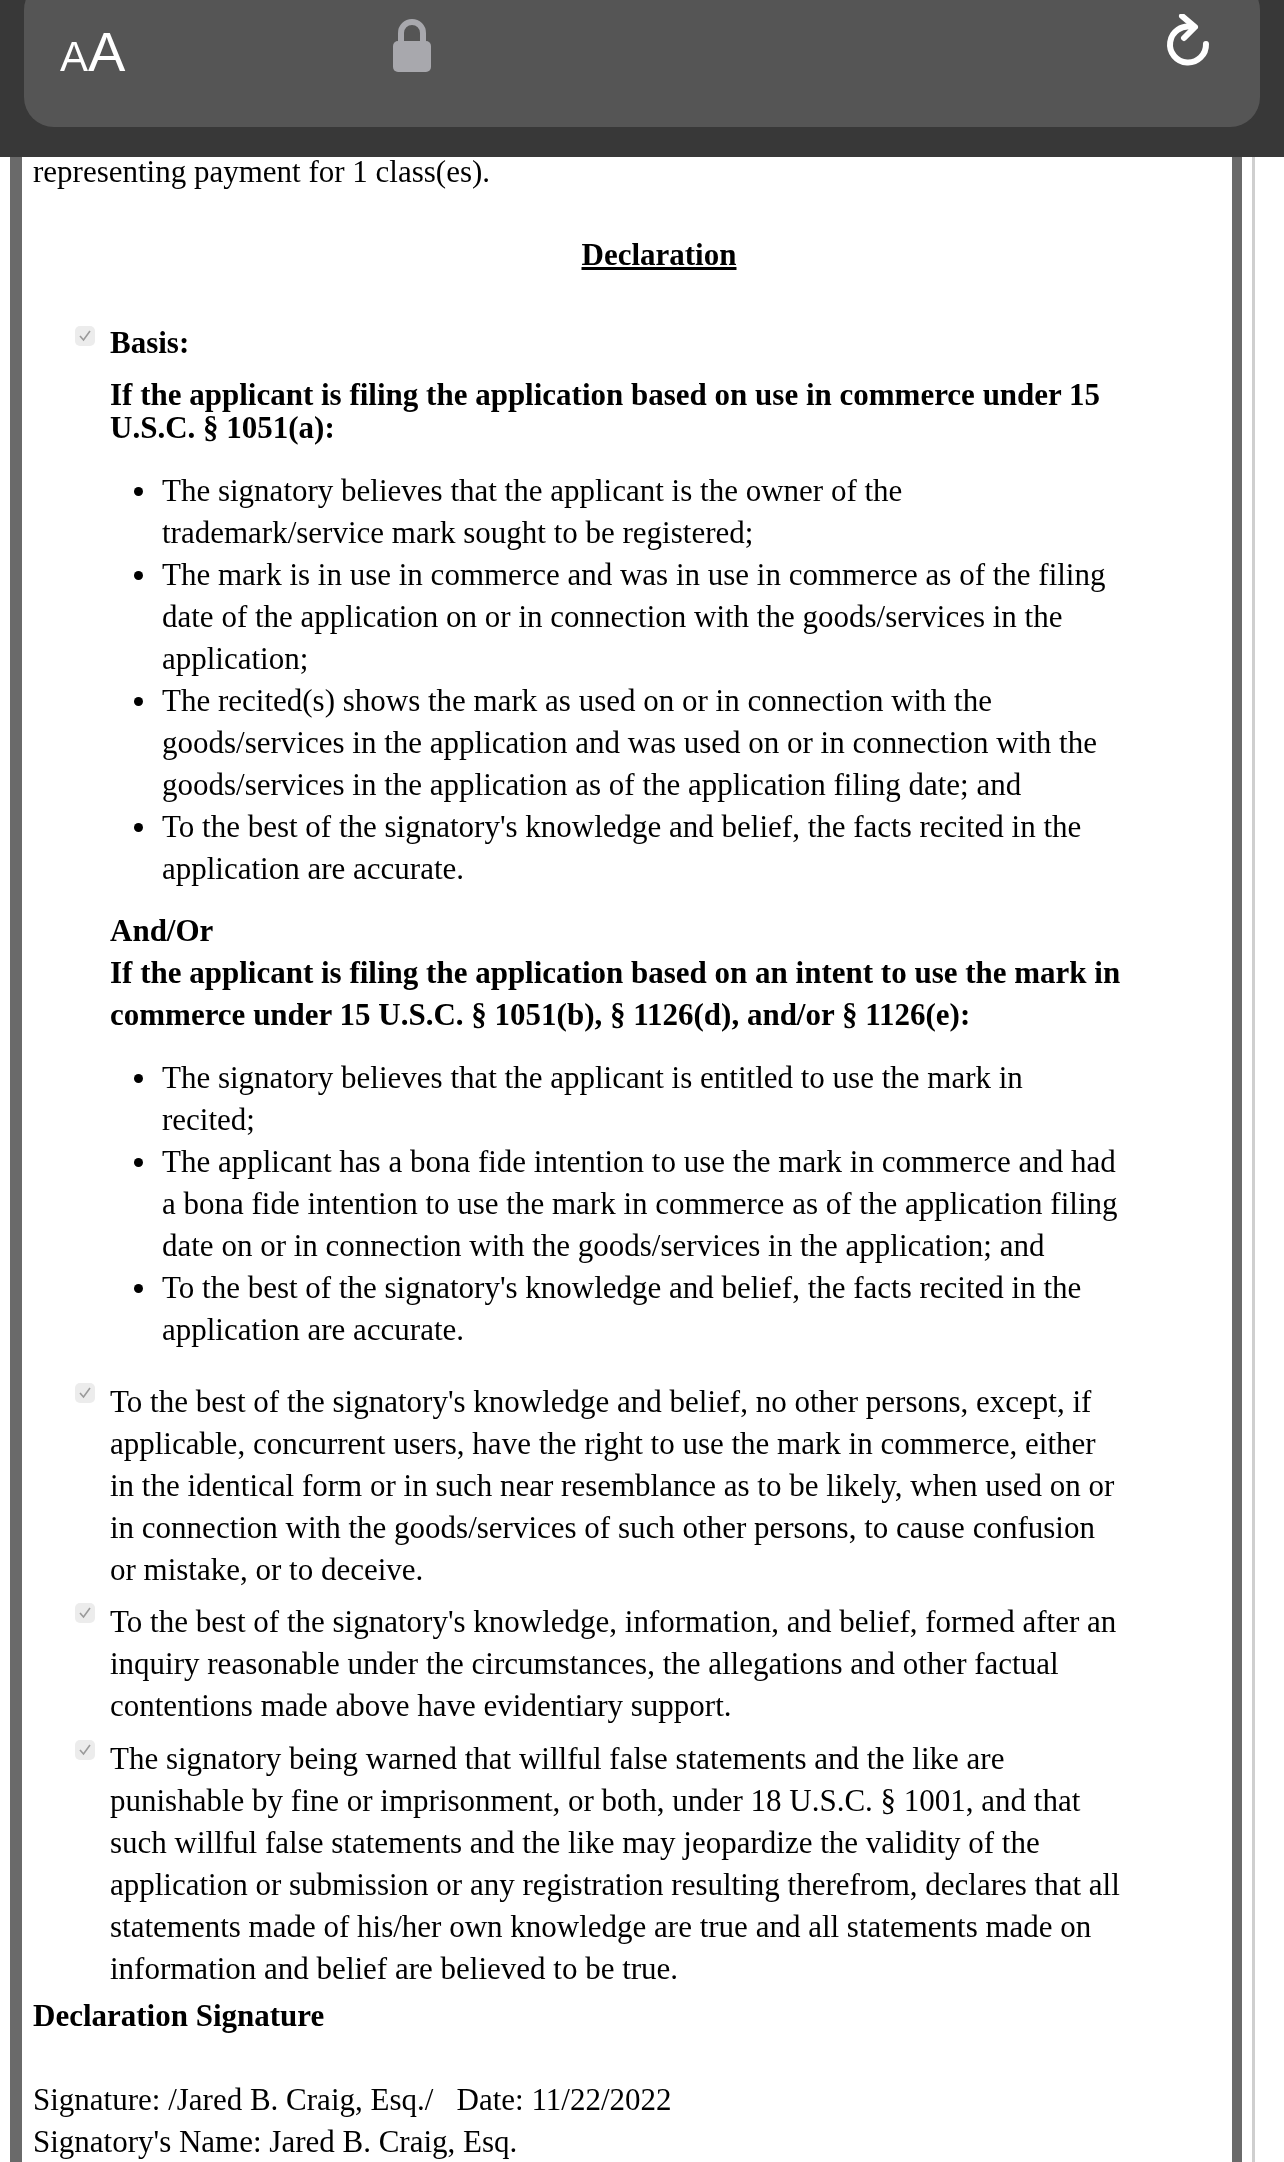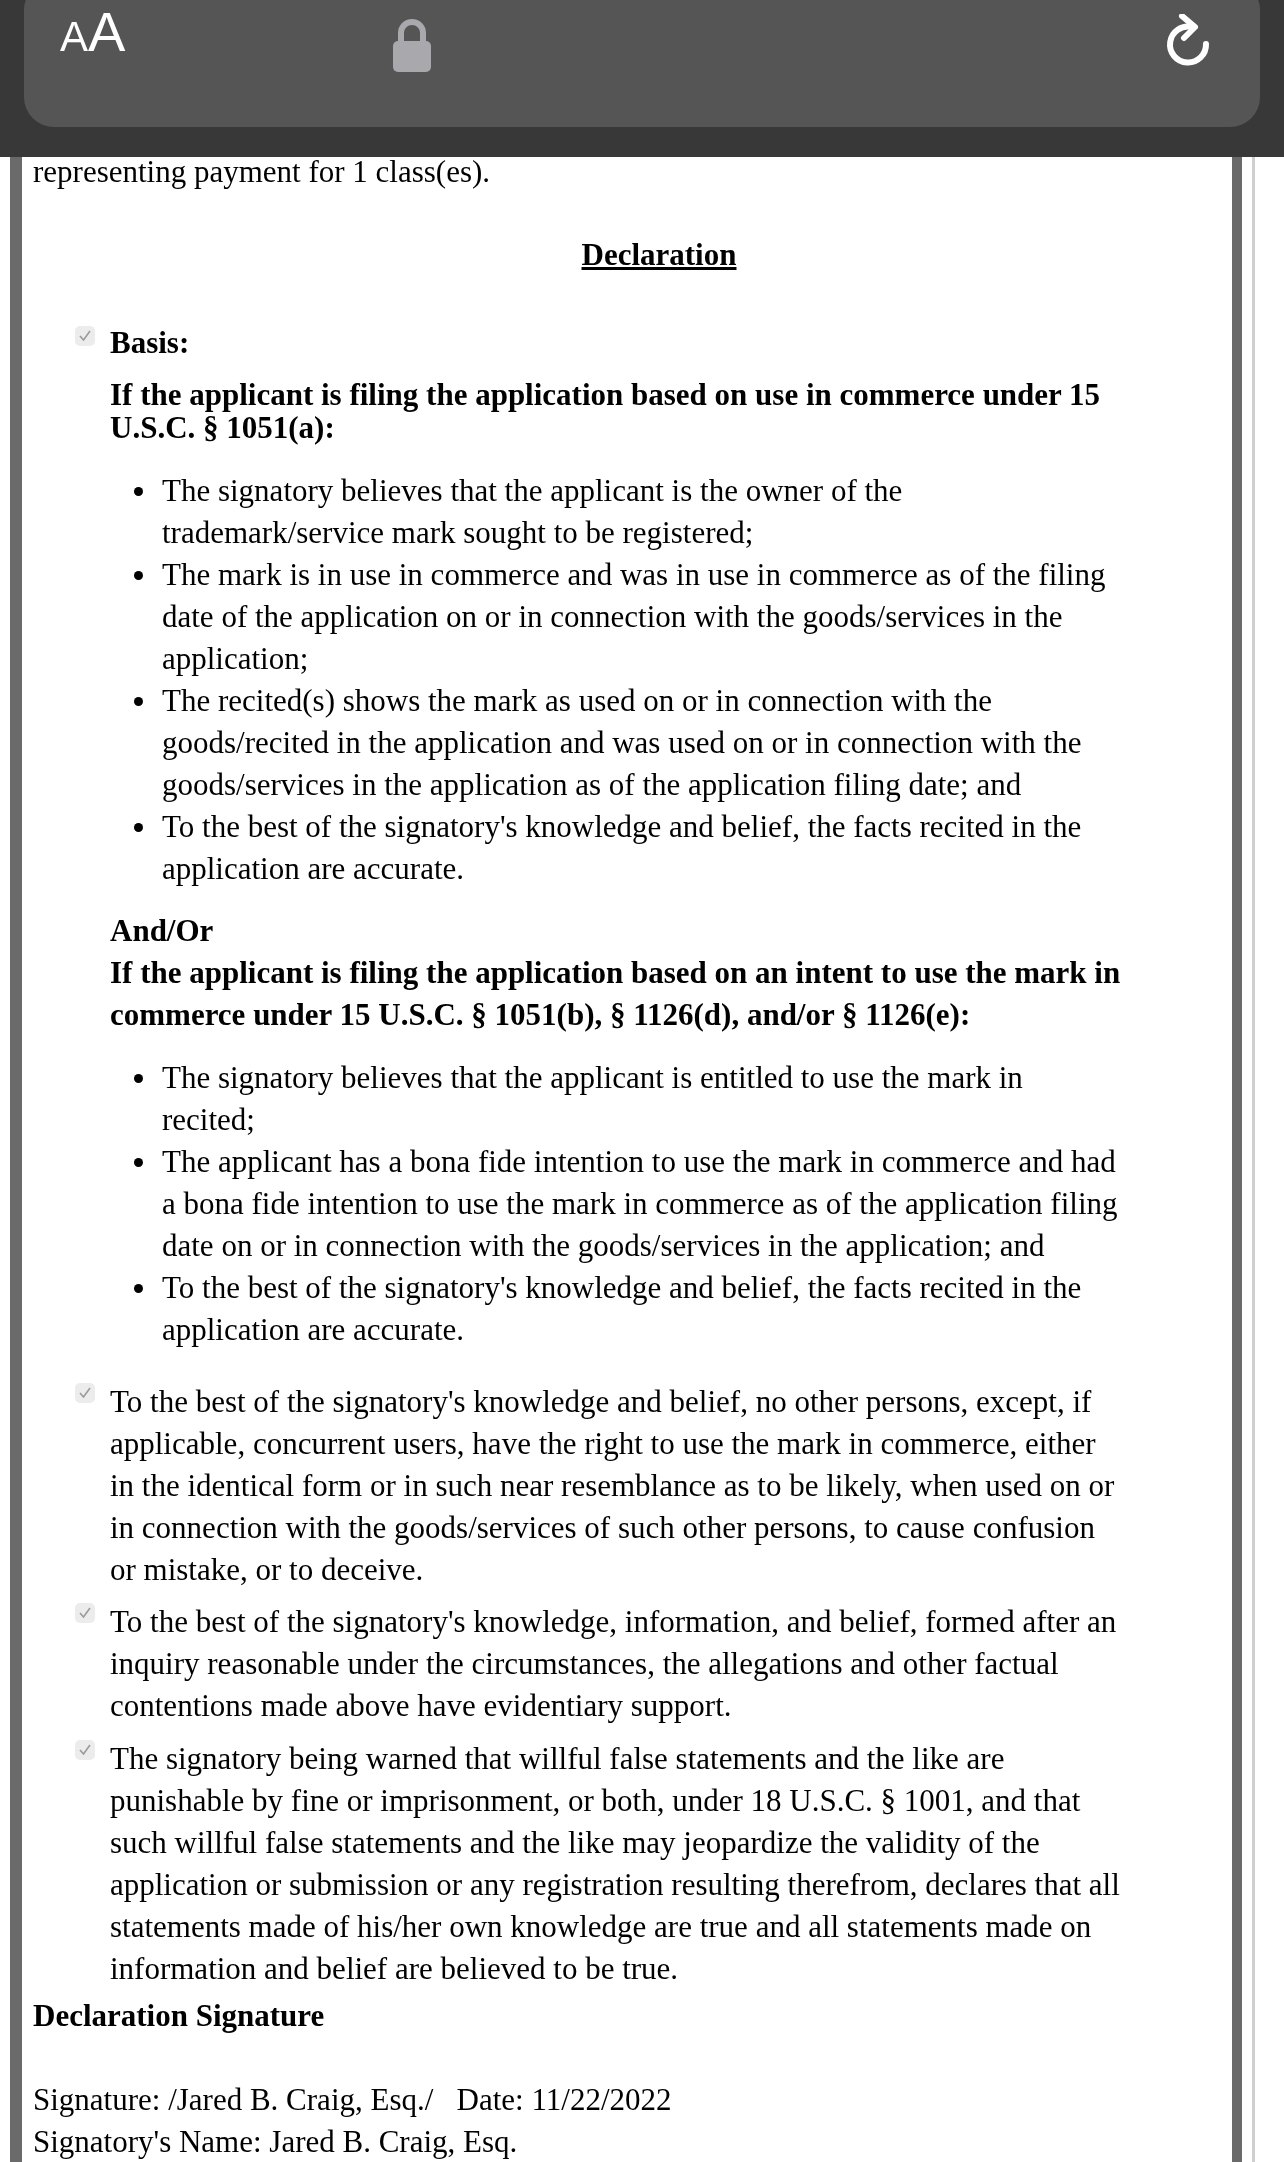--- a/index.html
+++ b/index.html
@@ -1,19 +1,19 @@
 <!DOCTYPE html>
 <html><head>
 <meta charset="utf-8">
 <style>
   html, body { margin:0; padding:0; }
   body { width:1284px; height:2162px; overflow:hidden; background:#ffffff; position:relative; font-family:"Liberation Serif", serif; color:#000; }
   .topbar { position:absolute; left:0; top:0; width:1284px; height:157px; background:#383838; z-index:5; }
   .urlbox { position:absolute; left:24px; top:-20px; width:1236px; height:147px; background:#555555; border-radius:30px; }
-  .aa { position:absolute; left:60px; top:4px; color:#fff; font-family:"Liberation Sans", sans-serif; font-size:56px; line-height:56px; }
+  .aa { position:absolute; left:60px; top:24px; color:#fff; font-family:"Liberation Sans", sans-serif; font-size:56px; line-height:56px; }
   .aa .small { font-size:42px; }
   .lock { position:absolute; left:392px; top:18px; width:40px; height:54px; }
   .url { position:absolute; left:455px; top:10px; color:#fff; font-family:"Liberation Sans", sans-serif; font-size:66px; line-height:78px; }
   .reload { position:absolute; left:1160px; top:14px; width:60px; height:64px; }
   .page { position:absolute; left:10px; top:157px; width:1232px; height:2005px; border-left:12px solid #6a6a6a; border-right:10px solid #6a6a6a; box-sizing:border-box; background:#fff; }
   .edge { position:absolute; left:1252px; top:157px; width:3px; height:2005px; background:#cfcfcf; }
   .content { position:absolute; left:22px; top:0; width:1210px; font-size:31px; line-height:42px; }
   .t { position:absolute; white-space:nowrap; }
   .b { font-weight:bold; }
   .cb { position:absolute; width:20px; height:20px; border-radius:5px; background:#ececec; }
@@ -52,21 +52,21 @@
     <div class="t b" style="left: 88px; top: 407px; white-space: pre;">U.S.C. § 1051(a):</div>
     <div class="bullet" style="left: 112px; top: 487px;"></div>
     <div class="t" style="left: 140px; top: 470px; white-space: pre;">The signatory believes that the applicant is the owner of the</div>
     <div class="t" style="left: 140px; top: 512px; white-space: pre;">trademark/service mark sought to be registered;</div>
     <div class="bullet" style="left: 112px; top: 571px;"></div>
     <div class="t" style="left: 140px; top: 554px; white-space: pre;">The mark is in use in commerce and was in use in commerce as of the filing</div>
     <div class="t" style="left: 140px; top: 596px; white-space: pre;">date of the application on or in connection with the goods/services in the</div>
     <div class="t" style="left: 140px; top: 638px; white-space: pre;">application;</div>
     <div class="bullet" style="left: 112px; top: 697px;"></div>
     <div class="t" style="left: 140px; top: 680px; white-space: pre;">The recited(s) shows the mark as used on or in connection with the</div>
-    <div class="t" style="left: 140px; top: 722px; white-space: pre;">goods/recited in the application and was used on or in connection with the</div>
+    <div class="t" style="left: 140px; top: 722px; white-space: pre;">goods/services in the application and was used on or in connection with the</div>
     <div class="t" style="left: 140px; top: 764px; white-space: pre;">goods/services in the application as of the application filing date; and</div>
     <div class="bullet" style="left: 112px; top: 823px;"></div>
     <div class="t" style="left: 140px; top: 806px; white-space: pre;">To the best of the signatory's knowledge and belief, the facts recited in the</div>
     <div class="t" style="left: 140px; top: 848px; white-space: pre;">application are accurate.</div>
     <div class="t b" style="left: 88px; top: 910px; white-space: pre;">And/Or</div>
     <div class="t b" style="left: 88px; top: 952px; white-space: pre;">If the applicant is filing the application based on an intent to use the mark in</div>
     <div class="t b" style="left: 88px; top: 994px; white-space: pre;">commerce under 15 U.S.C. § 1051(b), § 1126(d), and/or § 1126(e):</div>
     <div class="bullet" style="left: 112px; top: 1074px;"></div>
     <div class="t" style="left: 140px; top: 1057px; white-space: pre;">The signatory believes that the applicant is entitled to use the mark in</div>
     <div class="t" style="left: 140px; top: 1099px; white-space: pre;">recited;</div>

